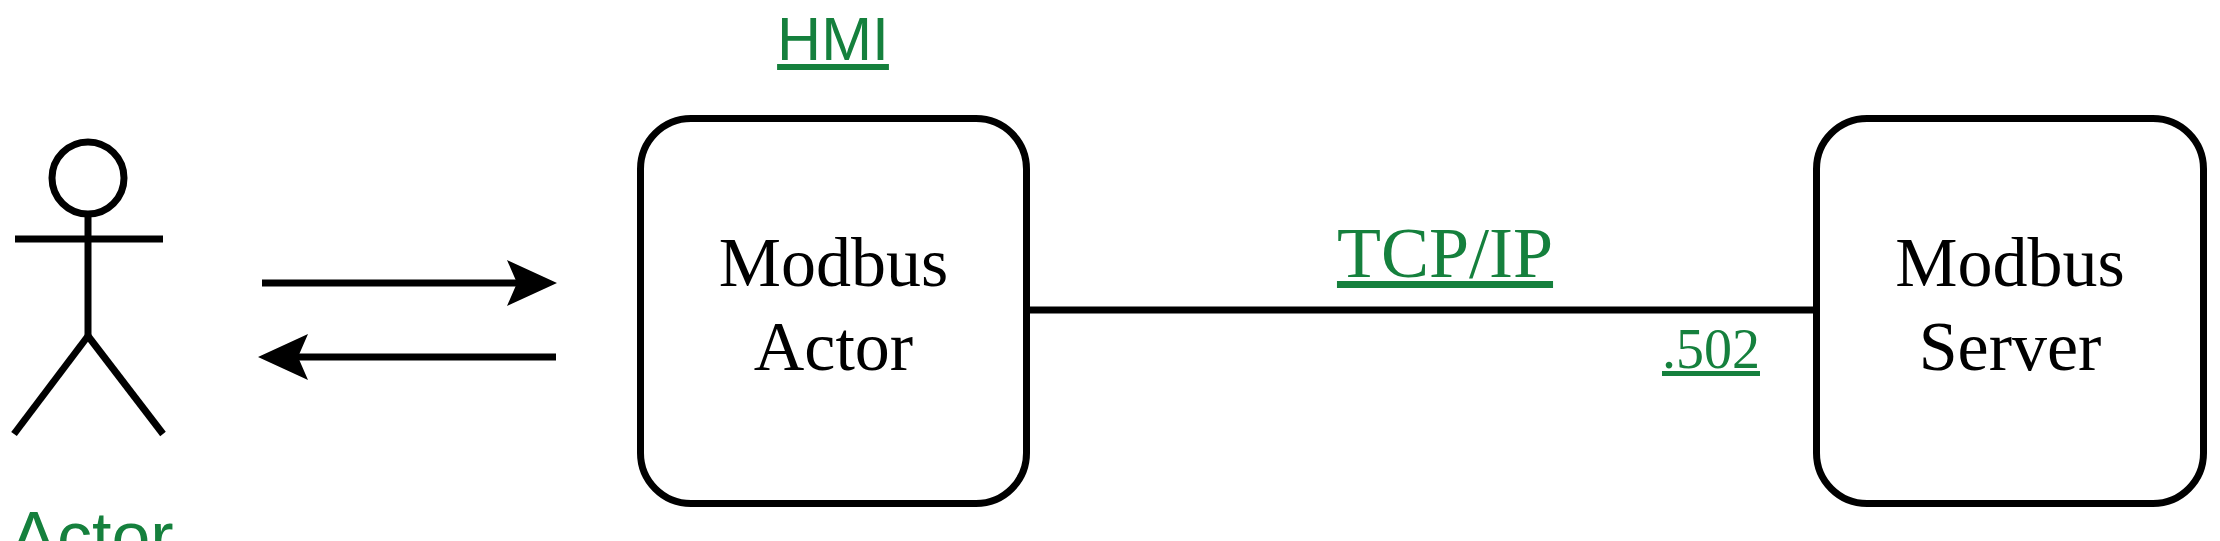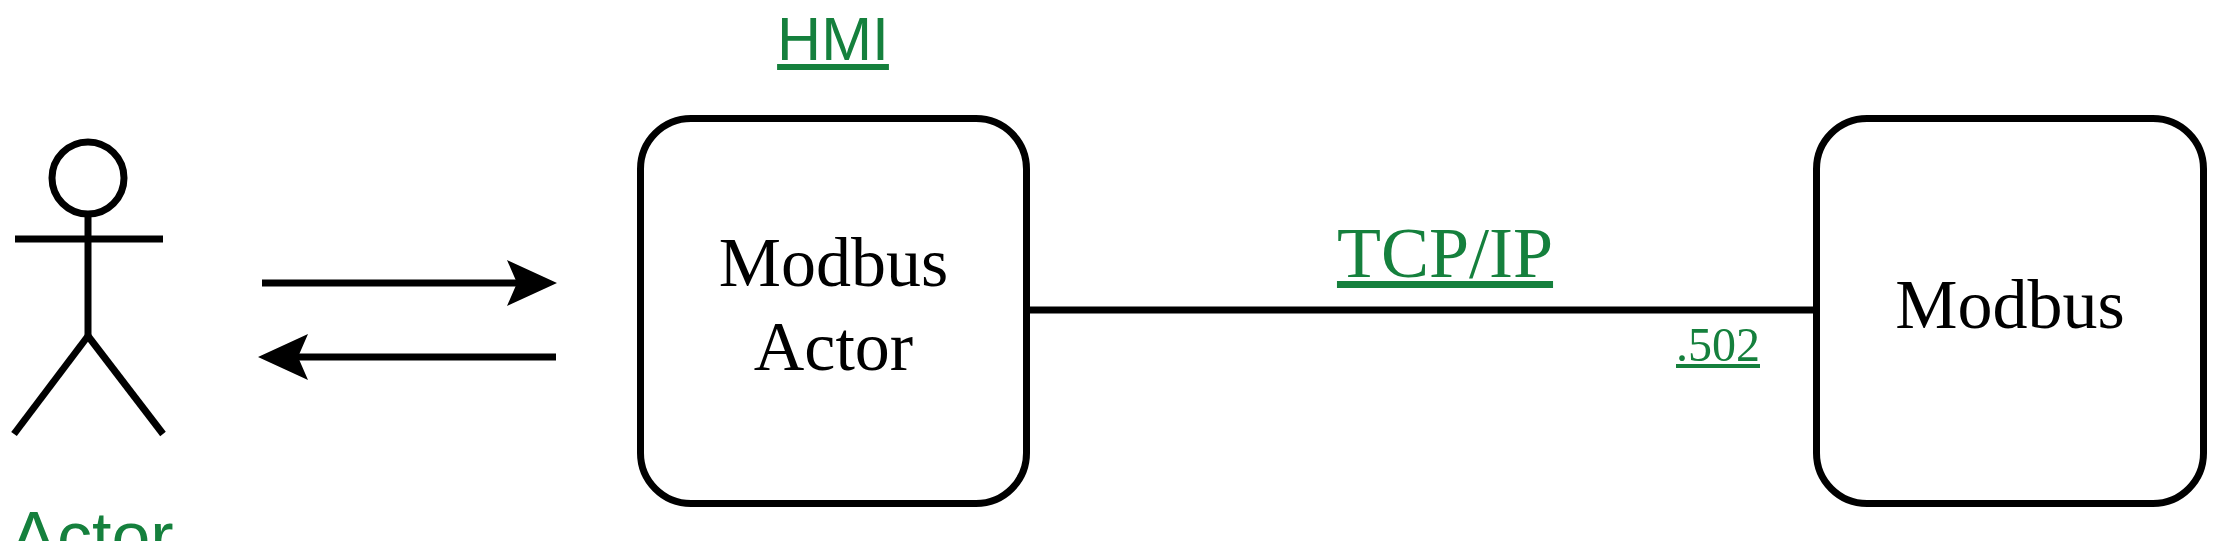--- a/index.html
+++ b/index.html
@@ -66,21 +66,21 @@
   }
   .node-text span {
     display: block;
   }
   .protocol-label {
     font-size: 72px;
     transform: translateX(-50%);
     margin-left: 27px;
   }
   .port-label {
-    font-size: 48px;
+    font-size: 56px;
     text-align: center;
   }
 </style>
 </head>
 <body>
 
 <div class="canvas">
 
   <svg class="shapes" viewBox="0 0 2220 541" xmlns="http://www.w3.org/2000/svg">
 
@@ -117,16 +117,17 @@
   </div>
 
   <div class="label serif protocol-label" style="left:1418px; top:217px;">TCP/IP</div>
 
   <div class="label serif port-label" style="right:460px; top:321px;">.502</div>
 
 
   <div class="node-box" style="left:1813px; width:394px;">
     <div class="node-text">
       <span>Modbus</span>
+      <span>Server</span>
     </div>
   </div>
 
 </div>
 
 </body></html>

